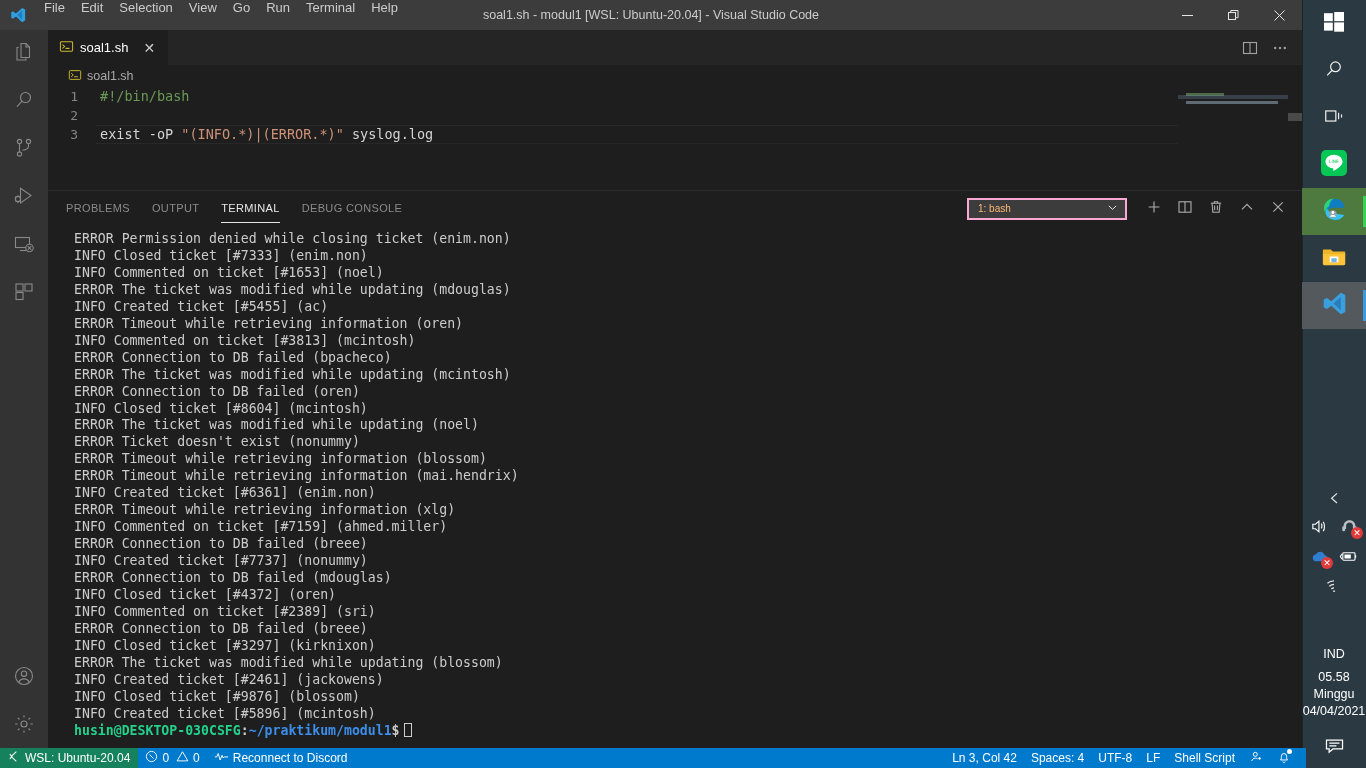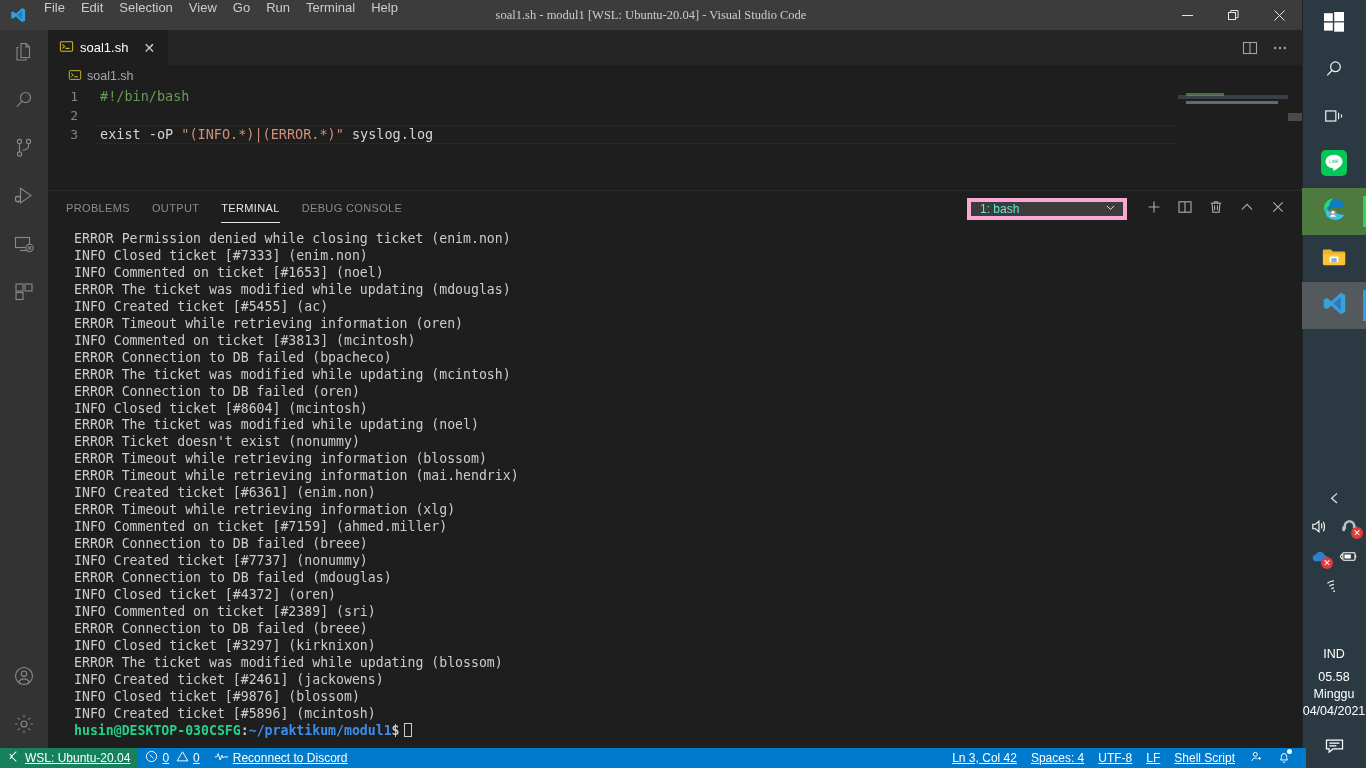--- a/index.html
+++ b/index.html
@@ -28,21 +28,20 @@
   .tb-logo { width: 36px; height: 30px; display: flex; align-items: center; justify-content: center; }
   .menu { display: flex; align-items: flex-start; height: 36px; }
   .menu-item {
     padding: 0 8px; height: 22px; line-height: 22px;
     font-size: 13px; color: #cccccc; cursor: default;
   }
   .tb-title {
     position: absolute; left: 0; top: 0; width: 1302px; height: 30px;
     line-height: 30px; text-align: center; font-size: 12.5px; color: #cccccc;
     pointer-events: none;
-    font-family: Liberation Serif, serif;
   }
   .wincontrols { position: absolute; right: 0; top: 0; height: 30px; display: flex; }
   .wc { width: 46px; height: 30px; display: flex; align-items: center; justify-content: center; }
 
   
   .activitybar {
     position: absolute; left: 0; top: 30px; width: 48px; height: 720px;
     background: #333333;
     display: flex; flex-direction: column; align-items: center;
   }
@@ -133,23 +132,23 @@
   .ptab.active { color: #e7e7e7; }
   .ptab.active::after {
     content: ""; position: absolute; left: 0; right: 0; bottom: 3px;
     height: 1px; background: #e7e7e7;
   }
   .panel-actions {
     position: absolute; right: 10px; top: 0; height: 35px;
     display: flex; align-items: center; gap: 3px;
   }
   .term-select {
-    width: 160px; height: 22px; background: #3c3c3c; color: #5eead4;
-    font-size: 12px; display: flex; align-items: center; justify-content: space-between;
-    padding: 0 6px 0 9px; border: 4px solid #f9a8d4; margin-right: 10px;
+    width: 160px; height: 22px; background: #3c3c3c; color: #fdba74;
+    font-size: 10px; display: flex; align-items: center; justify-content: space-between;
+    padding: 0 6px 0 9px; border: 2px solid #f9a8d4; margin-right: 10px;
   }
   .pa-btn { width: 28px; height: 28px; display: flex; align-items: center; justify-content: center; opacity: .82; }
 
   .terminal {
     position: absolute; left: 0; top: 35px; width: 1254px; height: 523px;
     padding: 5px 0 0 18px;
     font-family: "DejaVu Sans Mono", monospace;
     font-size: 13.2px; line-height: 16.95px;
     color: #cccccc;
     overflow: hidden;
@@ -163,21 +162,20 @@
     display: inline-block; width: 8px; height: 14px;
     border: 1px solid #cccccc; vertical-align: -2px; margin-left: 4px;
   }
   .term-scroll { position: absolute; right: 0; top: 35px; width: 14px; height: 523px; background: #1e1e1e; }
 
   
   .statusbar {
     position: absolute; left: 0; bottom: 0; width: 1302px; height: 20px;
     background: #007acc; color: #ffffff; display: flex; align-items: center;
     font-size: 12px;
-    text-decoration: underline;
   }
   .sb-remote {
     background: #16825d; height: 20px; display: flex; align-items: center;
     gap: 5px; padding: 0 8px 0 7px; color: #fff;
   }
   .sb-item { display: flex; align-items: center; gap: 4px; padding: 0 7px; height: 20px; }
   .sb-right { margin-left: auto; display: flex; align-items: center; padding-right: 4px; }
 
   
   #taskbar {

